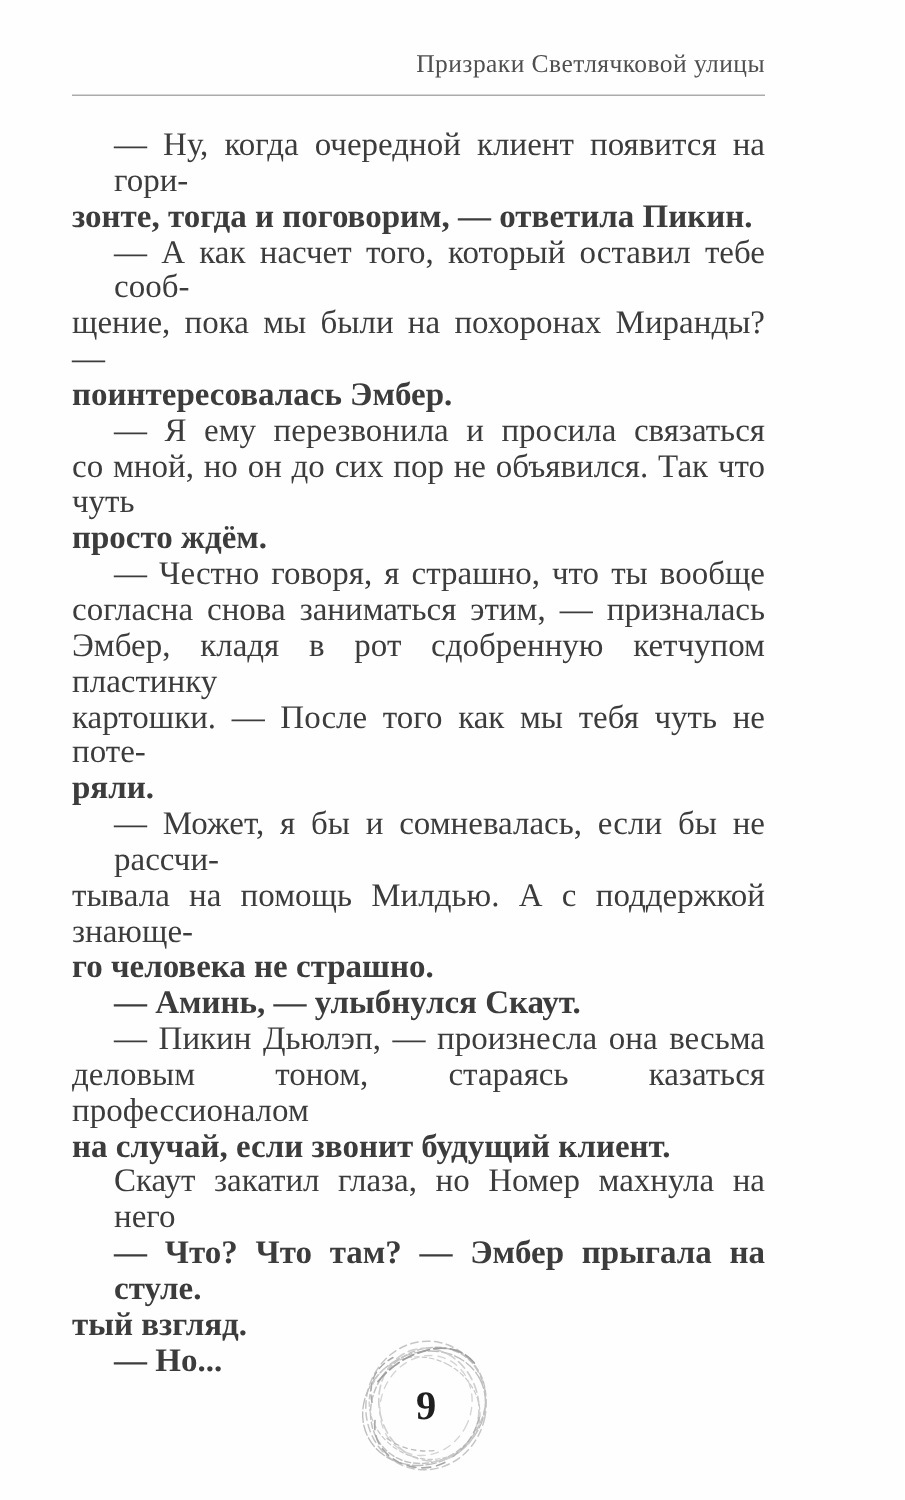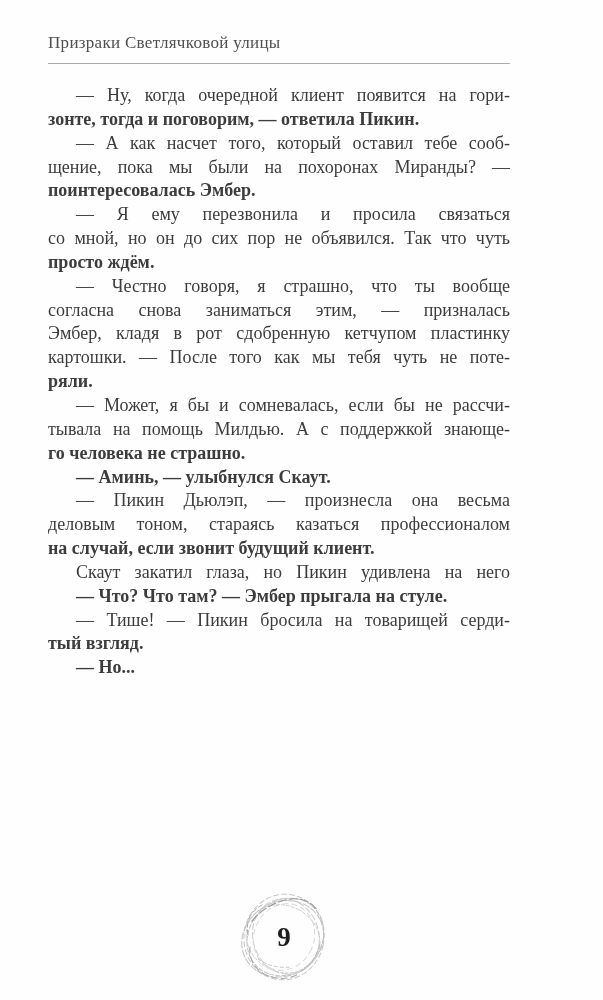--- a/index.html
+++ b/index.html
@@ -6,34 +6,34 @@
   .page {
     position: relative;
     width: 603px; height: 1000px;
     background: #fefefe;
     font-family: "Liberation Serif", "DejaVu Serif", serif;
     overflow: hidden;
   }
   .running-head {
     position: absolute;
     left: 48px; top: 33px; width: 462px;
-    text-align: left;
+    text-align: right;
     font-size: 17px;
     letter-spacing: 0.3px;
     color: #4f4f4f;
   }
   .rule {
     position: absolute;
     left: 48px; top: 63px; width: 462px; height: 1px;
     background: #ababab;
   }
   .body-text {
     position: absolute;
     left: 48px; top: 84px; width: 462px;
-    font-size: 18px;
+    font-size: 22px;
     color: #3c3c3c;
   }
   .para { margin: 0; padding: 0; }
   .line {
     line-height: 23.85px;
     text-align: justify;
     text-align-last: justify;
     white-space: normal;
   }
   .line.first { padding-left: 28px; }
@@ -90,27 +90,26 @@
       </div>
       <div class="para">
         <div class="line first last">— Аминь, — улыбнулся Скаут.</div>
       </div>
       <div class="para">
         <div class="line first">— Пикин Дьюлэп, — произнесла она весьма</div>
         <div class="line">деловым тоном, стараясь казаться профессионалом</div>
         <div class="line last">на случай, если звонит будущий клиент.</div>
       </div>
       <div class="para">
-        <div class="line first">Скаут закатил глаза, но Пикин удивлена на него</div>
+        <div class="line first">Скаут закатил глаза, но Номер махнула на него</div>
       </div>
       <div class="para">
         <div class="line first last">— Что? Что там? — Эмбер прыгала на стуле.</div>
       </div>
       <div class="para">
-        <div class="line first">— Тише! — Пикин бросила на товарищей серди-</div>
         <div class="line last">тый взгляд.</div>
       </div>
       <div class="para">
         <div class="line first last">— Но...</div>
       </div>
     </div>
 
   <div class="ornament">
     <svg width="104" height="104" viewBox="0 0 104 104">
       <g fill="none" stroke-linecap="round">

